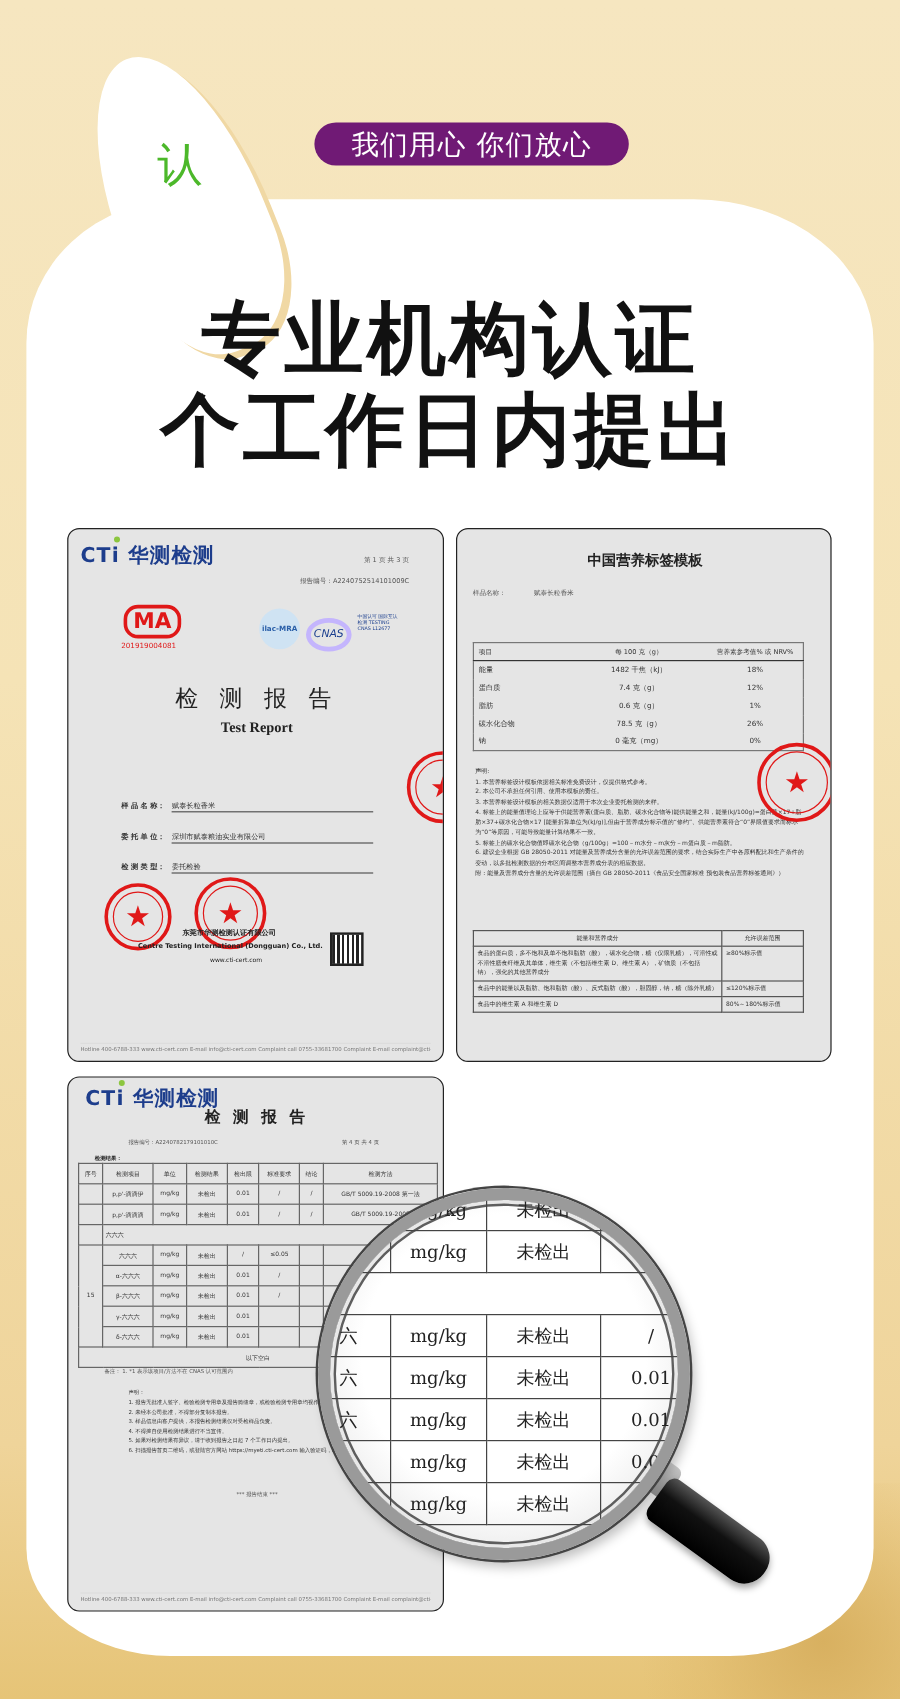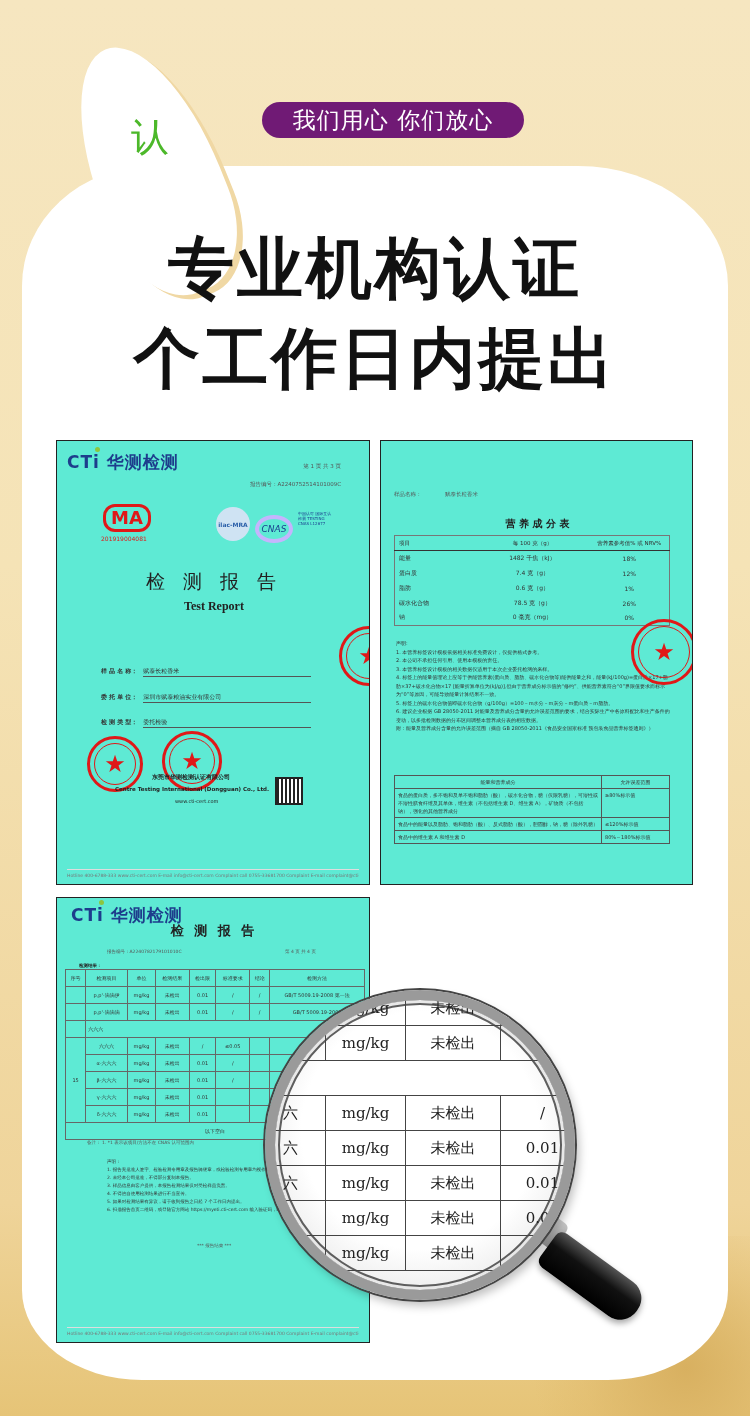--- a/index.html
+++ b/index.html
@@ -4,21 +4,21 @@
 <style>
 *{box-sizing:border-box;margin:0;padding:0}
 body{width:750px;height:1416px;overflow:hidden;font-family:"DejaVu Sans",sans-serif;background:#f3dfae;position:relative}
 .bg{position:absolute;inset:0;background:linear-gradient(180deg,#f6e6c0 0%,#f5e3b6 40%,#efd49a 85%,#e6c477 100%)}
 .bg-blur{position:absolute;right:-40px;bottom:-40px;width:260px;height:220px;background:radial-gradient(circle at 60% 60%,#d8b060 0%,rgba(220,180,100,.3) 50%,rgba(0,0,0,0) 75%)}
 .panel{position:absolute;left:22px;top:166px;width:706px;height:1214px;background:#fff;border-radius:130px 150px 120px 120px / 120px 120px 90px 90px}
 .grain{position:absolute;left:92px;top:40px;width:124px;height:260px;background:#fff;border-radius:60% 60% 55% 55%/ 70% 70% 40% 40%;transform:rotate(-22deg);box-shadow:4px 6px 0 #f0d8a4}
 .grain-char{position:absolute;left:131px;top:112px;font-size:38px;color:#4cb82a;font-family:"DejaVu Sans",sans-serif}
 .pill{position:absolute;left:262px;top:102px;width:262px;height:36px;background:#701a75;border-radius:18px;color:#fff;font-size:23px;display:flex;align-items:center;justify-content:center;letter-spacing:1px}
 .h1{position:absolute;left:0;width:750px;text-align:center;font-weight:bold;color:#111;font-size:66px;letter-spacing:3px}
-.doc{position:absolute;background:#5eead4;border:1.5px solid #222;border-radius:0;overflow:hidden}
+.doc{position:absolute;background:#e5e5e5;border:1.5px solid #222;border-radius:10px;overflow:hidden}
 .cti-logo{position:absolute;font-weight:bold;color:#1d3d8c;font-size:17px;letter-spacing:1px}
 .cti-logo .dot{position:absolute;left:28px;top:-4px;width:5px;height:5px;border-radius:50%;background:#8cc63f}
 .small{font-size:5.5px;color:#555;position:absolute;white-space:nowrap}
 .foot{position:absolute;bottom:6px;left:10px;right:10px;border-top:1px solid #ddd;padding-top:3px;font-size:4.5px;color:#777;white-space:nowrap;overflow:hidden}
 .stamp{position:absolute;border:3px solid #e01818;border-radius:50%;color:#e01818;display:flex;align-items:center;justify-content:center;font-size:24px}
 .stamp .ring{position:absolute;inset:4px;border:1px solid #e01818;border-radius:50%}
 .field{position:absolute;left:44px;font-size:6px;color:#333;font-weight:bold;display:flex;width:210px}
 .field .val{flex:1;border-bottom:1px solid #555;margin-left:6px;font-weight:normal}
 table{border-collapse:collapse}
 .nt{position:absolute;left:13px;top:94px;width:276px;font-size:6px;color:#333}
@@ -39,21 +39,21 @@
 <body>
 
 <div class="bg"></div>
 <div class="bg-blur"></div>
 <div class="panel"></div>
 
 <div class="grain"></div>
 <div class="grain-char">认</div>
 <div class="pill">我们用心 你们放心</div>
 
-<div class="h1" style="top:224px">专业机构认证</div>
+<div class="h1" style="top:238px">专业机构认证</div>
 <div class="h1" style="top:314px">个工作日内提出</div>
 
 <div class="doc" style="left:56px;top:440px;width:314px;height:445px">
   <div class="cti-logo" style="left:10px;top:10px"><span class="dot"></span><span>CTi 华测检测</span></div>
   <div class="small" style="right:28px;top:22px">第 1 页 共 3 页</div>
   <div class="small" style="right:28px;top:40px">报告编号：A2240752514101009C</div>
   <div style="position:absolute;left:46px;top:63px;width:48px;height:28px;border:3px solid #e01818;border-radius:12px;color:#e01818;font-weight:bold;font-size:18px;text-align:center;line-height:22px">MA</div>
   <div class="small" style="left:44px;top:94px;color:#e01818;font-size:6px">201919004081</div>
   <div style="position:absolute;left:159px;top:66px;width:34px;height:34px;border-radius:50%;background:#cfe3f3;color:#2a5fa8;font-size:6px;font-weight:bold;display:flex;align-items:center;justify-content:center">ilac-MRA</div>
   <div style="position:absolute;left:198px;top:74px;width:38px;height:28px;border-radius:50%;border:4px solid #c4b5fd;color:#1a3e8e;font-size:9px;font-weight:normal;font-style:italic;display:flex;align-items:center;justify-content:center">CNAS</div>
@@ -76,23 +76,23 @@
   <div class="stamp" style="left:105px;top:290px;width:60px;height:60px"><span class="ring"></span>★</div>
   <div class="stamp" style="left:282px;top:185px;width:60px;height:60px"><span class="ring"></span>★</div>
   <div class="small" style="left:95px;top:332px;font-size:6px;color:#222;font-weight:bold">东莞市华测检测认证有限公司</div>
   <div class="small" style="left:58px;top:345px;font-size:5.5px;color:#222;font-weight:bold">Centre Testing International (Dongguan) Co., Ltd.</div>
   <div class="small" style="left:118px;top:357px;font-size:5px;color:#222">www.cti-cert.com</div>
   <div style="position:absolute;left:220px;top:338px;width:24px;height:24px;background:repeating-linear-gradient(90deg,#222 0 2px,#fff 2px 4px),#222;outline:2px solid #222"></div>
   <div class="foot">Hotline 400-6788-333   www.cti-cert.com   E-mail info@cti-cert.com   Complaint call 0755-33681700   Complaint E-mail complaint@cti-cert.com</div>
 </div>
 
 <div class="doc" style="left:380px;top:440px;width:313px;height:445px">
+  <div style="position:absolute;left:0;width:313px;top:18px;text-align:center;font-size:12px;font-weight:bold;color:#222">中国营养标签模板</div>
   <div class="small" style="left:13px;top:50px;font-size:5.5px">样品名称：</div>
   <div class="small" style="left:64px;top:50px;font-size:5.5px">赋泰长粒香米</div>
-  <div style="position:absolute;left:0;width:313px;top:76px;text-align:center;font-size:10px;font-weight:bold;color:#222">营 养 成 分 表</div>
   <table class="nt" style="border:1px solid #777">
     <tbody>
         <tr class="head">
       <td>项目</td>
           <td style="text-align:center">每 100 克（g）</td>
           <td style="text-align:center;width:80px">营养素参考值% 或 NRV%</td>
     </tr>
     <tr>
           <td>能量</td>
           <td style="text-align:center">1482 千焦（kJ）</td>

